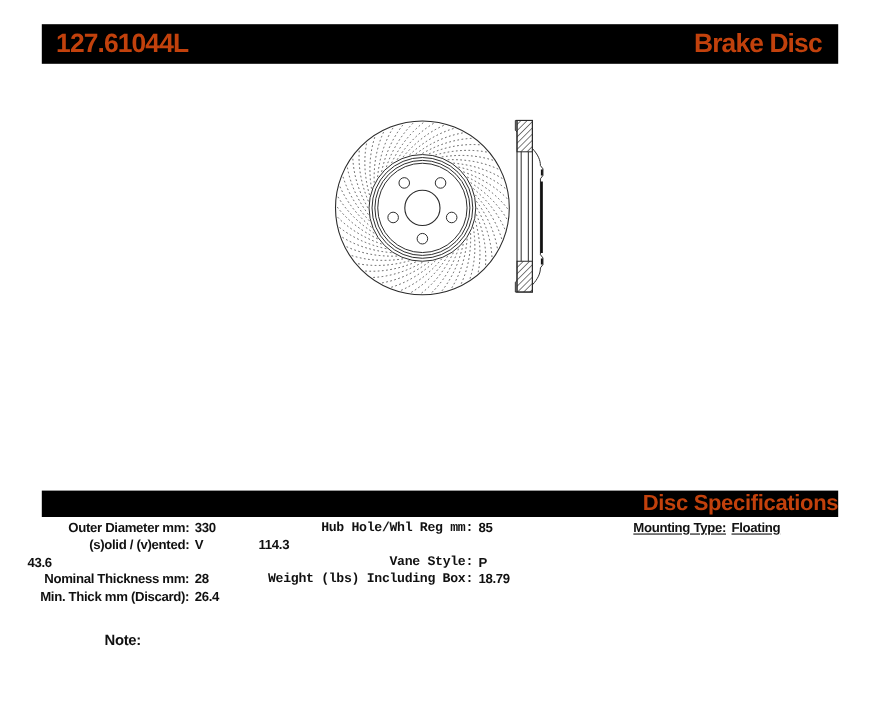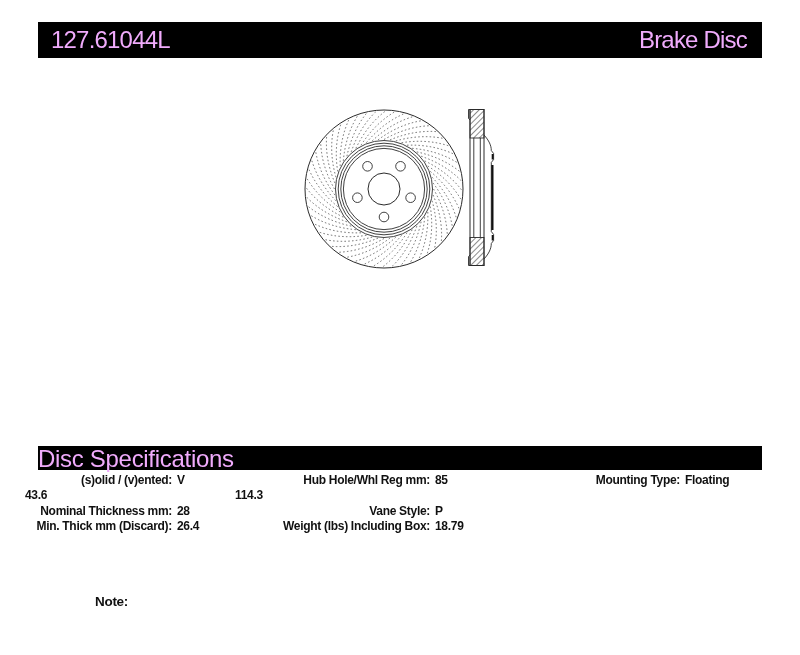--- a/index.html
+++ b/index.html
@@ -6,50 +6,50 @@
   body {
     width:800px; height:655px;
     background:#ffffff;
     font-family:"Liberation Sans", sans-serif;
     color:#111111;
     position:relative;
     overflow:hidden;
   }
   .bar {
     position:absolute; left:38px; width:724px;
-    background:#000000; color:#f0abfc; font-weight:normal;
+    background:#000000; color:#c2410c; font-weight:bold;
     box-sizing:border-box;
   }
   #topbar {
     top:22px; height:36px;
     display:flex; justify-content:space-between; align-items:center;
     font-size:24px; letter-spacing:-0.8px;
     padding:0 15px 0 13px;
   }
   #specbar {
     top:446px; height:24px; line-height:25px;
-    text-align:left; font-size:24px; letter-spacing:-0.3px;
+    text-align:right; font-size:20px; letter-spacing:-0.3px;
   }
   .speccol {
     position:absolute; top:473px;
     font-size:12px; font-weight:bold; letter-spacing:-0.3px;
     line-height:15.4px;
   }
   .col-left  { left:20px; }
   .col-mid   { left:230px; }
-  .col-right { left:544px; }
+  .col-right { left:524px;text-decoration:underline; }
   .specrow { display:flex; white-space:nowrap; }
   .lbl { display:inline-block; text-align:right; }
   .col-left  .lbl { width:152px; }
-  .col-mid   .lbl { width:200px; }
+  .col-mid   .lbl { width:200px;font-family:Liberation Mono, monospace; }
   .col-right .lbl { width:136px; }
   .val { padding-left:5px; }
   #note {
     position:absolute; left:95px; top:574px;
-    font-size:13.5px; font-weight:bold; letter-spacing:-0.3px;margin-top:20px;
+    font-size:13.5px; font-weight:bold; letter-spacing:-0.3px;
   }
   #drawing { position:absolute; left:298px; top:102px; }
   .ln    { fill:none; stroke:#2b2b2b; stroke-width:1; }
   .thin  { stroke-width:0.9; }
   .swirl { fill:none; stroke:#3c3c3c; stroke-width:0.75; stroke-dasharray:1.5 2.3; }
 </style>
 </head>
 <body>
 
 <header id="topbar" class="bar">
@@ -145,20 +145,24 @@
     <path d="M492.6,154 V159.5 M492.6,235 V240.5" stroke="#111" stroke-width="1.8" fill="none"></path>
   </g>
 </svg>
 
 <div id="specbar" class="bar">
   <span>Disc Specifications</span>
 </div>
 
 <div class="speccol col-left">
   <div class="specrow">
+    <span class="lbl">Outer Diameter mm:</span>
+    <span class="val">330</span>
+  </div>
+  <div class="specrow">
     <span class="lbl">(s)olid / (v)ented:</span>
     <span class="val">V</span>
   </div>
   <div class="specrow">
     <span class="val">43.6</span>
   </div>
   <div class="specrow">
     <span class="lbl">Nominal Thickness mm:</span>
     <span class="val">28</span>
   </div>

